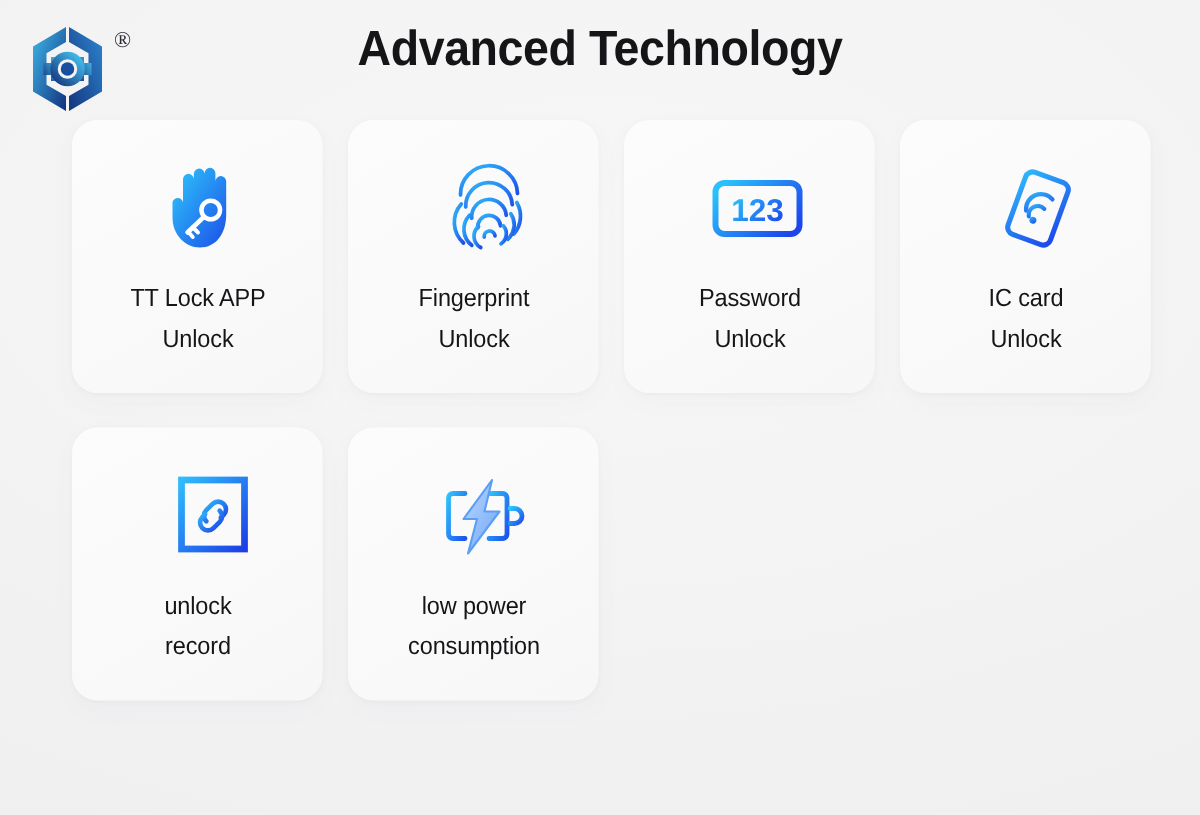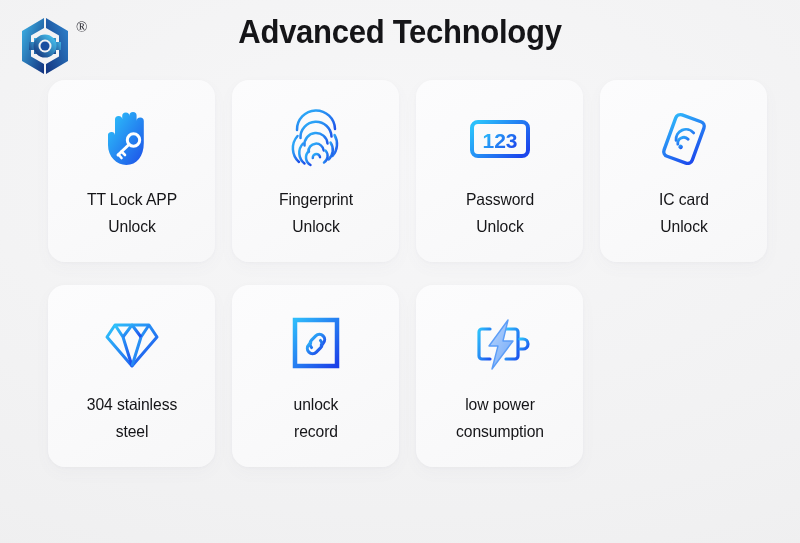--- a/index.html
+++ b/index.html
@@ -81,21 +81,21 @@
     align-items: center;
     box-sizing: border-box;
     padding-top: 28px;
   }
 
   .icon-wrap {
     width: 72px;
     height: 62px;
     display: flex;
     align-items: center;
-    justify-content: center;
+    justify-content: flex-end;
   }
   .icon-wrap svg { display: block; }
 
   .card-label {
     margin-top: 16px;
     width: 150px;
     text-align: center;
     font-size: 16.5px;
     line-height: 1.62;
     color: #151518;
@@ -234,43 +234,20 @@
         </g>
       </svg>
     </div>
     <div class="card-label">
       <span>IC card</span><br>
       <span>Unlock</span>
     </div>
   </div>
 
 
-  <div class="card">
-    <div class="icon-wrap">
-      <svg width="60" height="56" viewBox="0 0 60 56">
-        <defs>
-          <linearGradient id="gDia" x1="0" y1="0" x2="1" y2="1">
-            <stop offset="0" stop-color="#2fc6fb"></stop>
-            <stop offset="1" stop-color="#1c46ec"></stop>
-          </linearGradient>
-        </defs>
-        <g fill="none" stroke="url(#gDia)" stroke-width="3" stroke-linejoin="round">
-          <path d="M13 9 H47 L55 21 L30 50 L5 21 Z"></path>
-          <path d="M5 21 H55"></path>
-          <path d="M13 9 L21 21 L30 50"></path>
-          <path d="M47 9 L39 21 L30 50"></path>
-          <path d="M21 21 L30 9 L39 21"></path>
-        </g>
-      </svg>
-    </div>
-    <div class="card-label">
-      <span>304 stainless</span><br>
-      <span>steel</span>
-    </div>
-  </div>
 
   <div class="card">
     <div class="icon-wrap">
       <svg width="52" height="56" viewBox="0 0 52 56">
         <defs>
           <linearGradient id="gLnk" x1="0" y1="0" x2="1" y2="1">
             <stop offset="0" stop-color="#2fbcfb"></stop>
             <stop offset="1" stop-color="#1c3fe8"></stop>
           </linearGradient>
         </defs>

